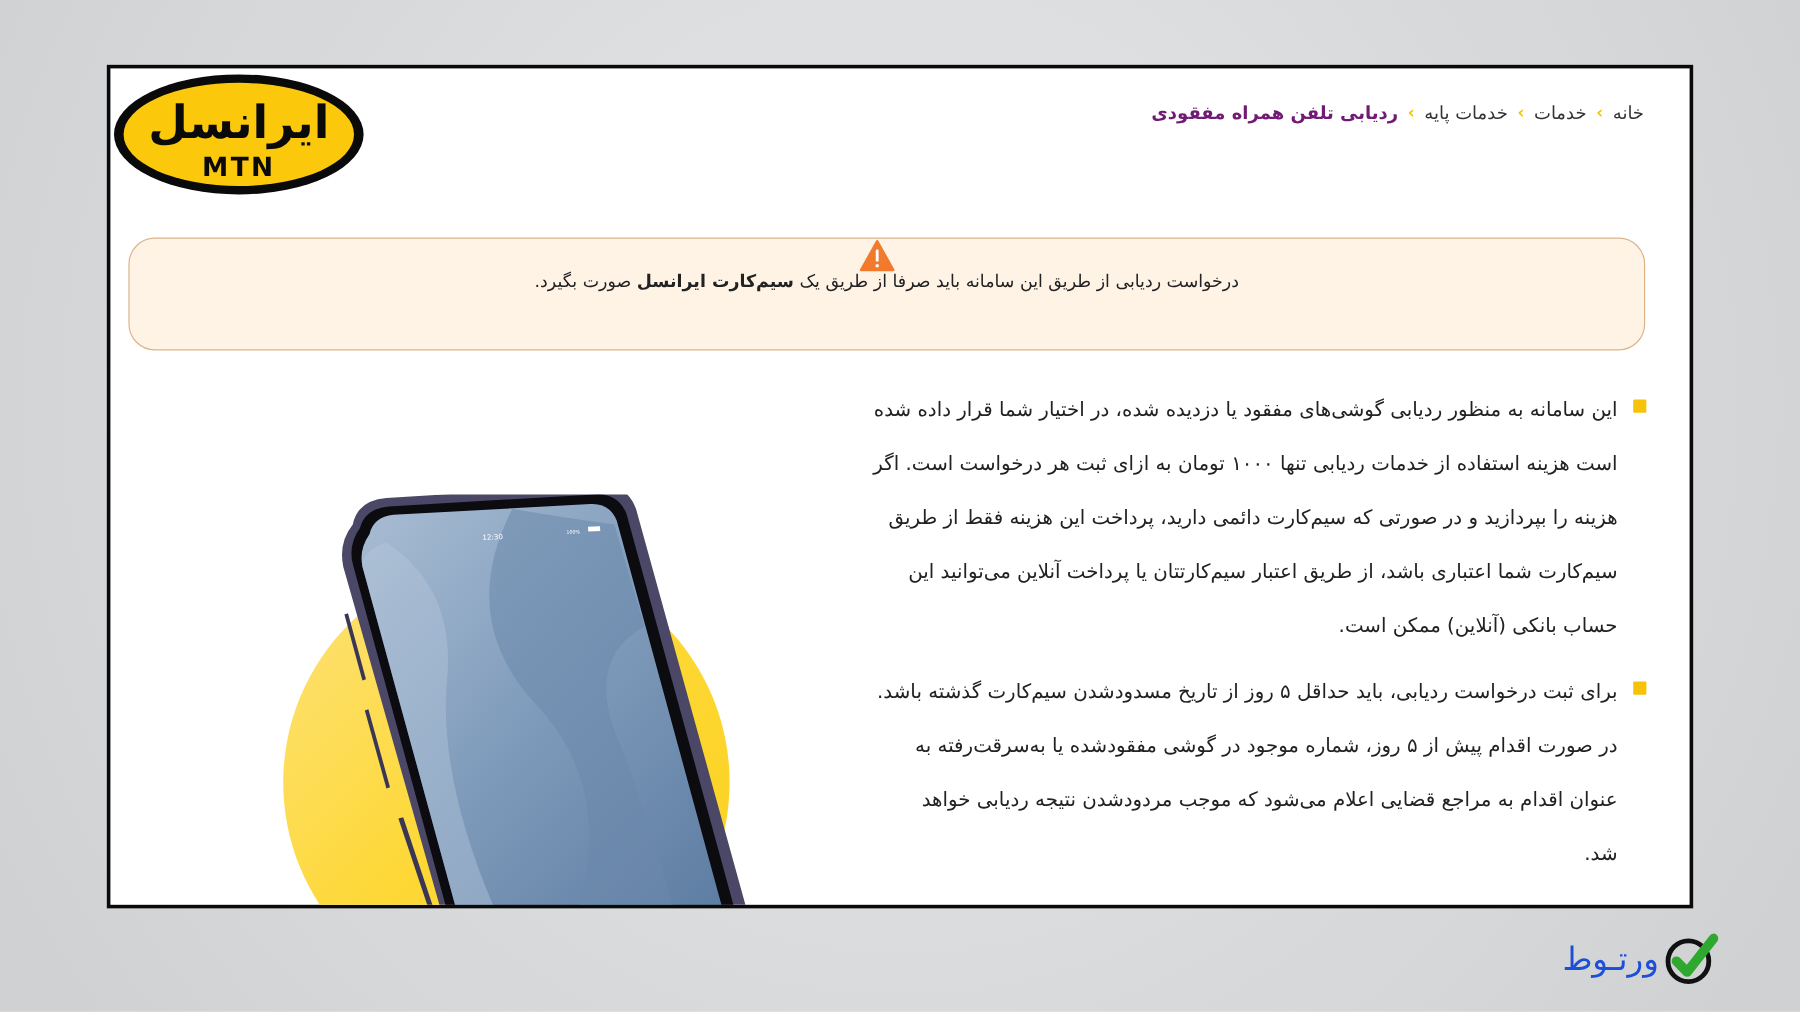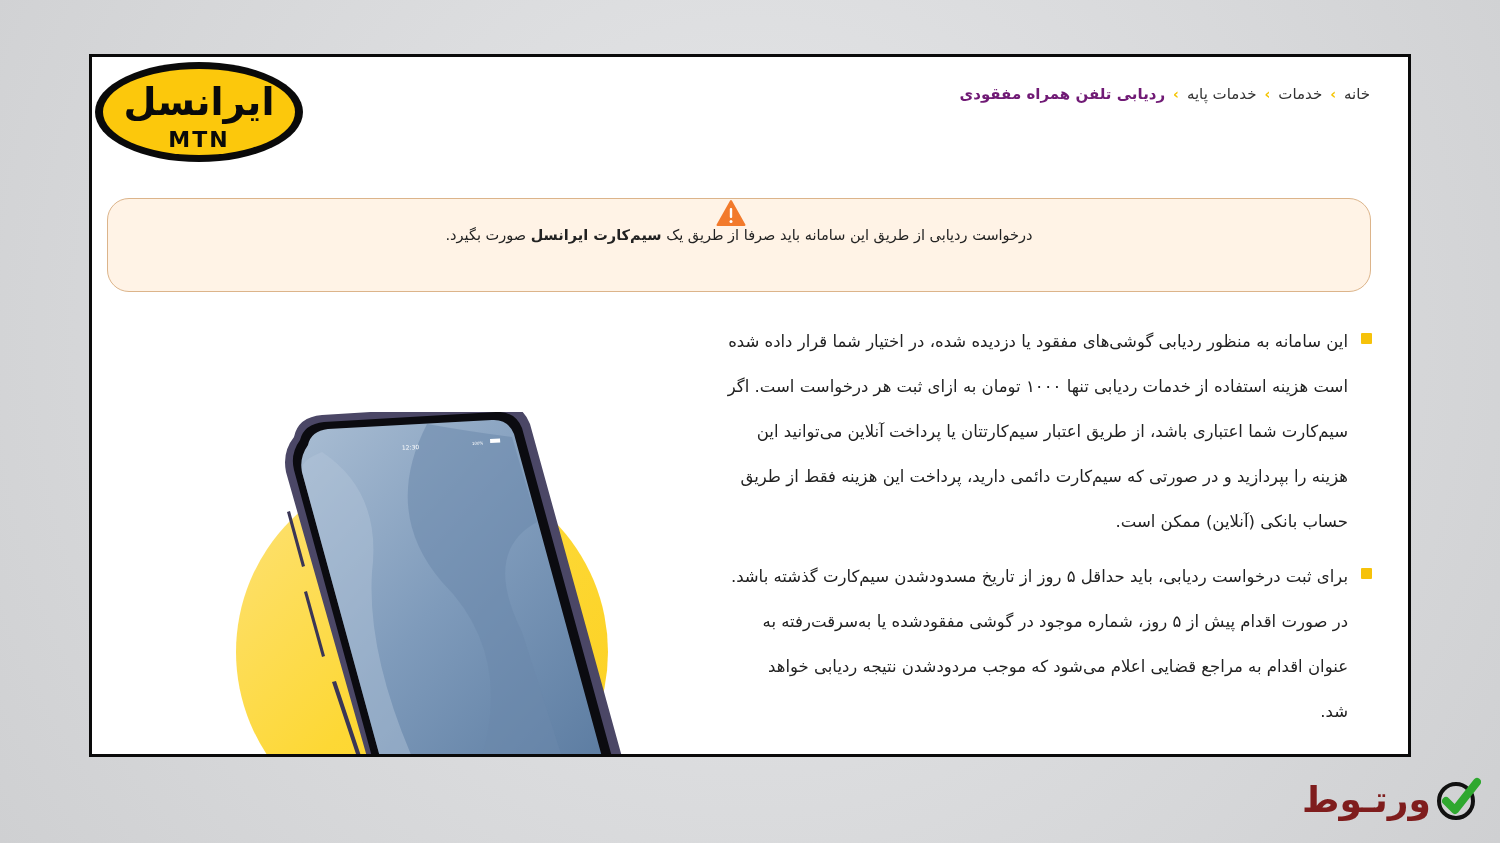--- a/index.html
+++ b/index.html
@@ -79,22 +79,22 @@
     <div class="text">
       <span>درخواست ردیابی از طریق این سامانه باید صرفا از طریق یک </span><b>سیم‌کارت ایرانسل</b><span> صورت بگیرد.</span>
     </div>
   </div>
 
   <div class="content">
     <div class="bullet-item">
       <span class="sq"></span>
       <div>این سامانه به منظور ردیابی گوشی‌های مفقود یا دزدیده شده، در اختیار شما قرار داده شده</div>
       <div>است هزینه استفاده از خدمات ردیابی تنها ۱۰۰۰ تومان به ازای ثبت هر درخواست است. اگر</div>
+      <div>هزینه را بپردازید و در صورتی که سیم‌کارت دائمی دارید، پرداخت این هزینه فقط از طریق</div>
       <div>سیم‌کارت شما اعتباری باشد، از طریق اعتبار سیم‌کارتتان یا پرداخت آنلاین می‌توانید این</div>
-      <div>هزینه را بپردازید و در صورتی که سیم‌کارت دائمی دارید، پرداخت این هزینه فقط از طریق</div>
       <div>حساب بانکی (آنلاین) ممکن است.</div>
     </div>
     <div class="bullet-item">
       <span class="sq"></span>
       <div>برای ثبت درخواست ردیابی، باید حداقل ۵ روز از تاریخ مسدودشدن سیم‌کارت گذشته باشد.</div>
       <div>در صورت اقدام پیش از ۵ روز، شماره موجود در گوشی مفقودشده یا به‌سرقت‌رفته به</div>
       <div>عنوان اقدام به مراجع قضایی اعلام می‌شود که موجب مردودشدن نتیجه ردیابی خواهد</div>
       <div>شد.</div>
     </div>
   </div>
@@ -129,18 +129,18 @@
         <path d="M105 100 L120 155 L123 154 L108 99 Z" fill="#3a3656"></path>
         <path d="M122 180 L140 245 L143 244 L125 179 Z" fill="#3a3656"></path>
         <path d="M150 270 L175 345 L179 344 L154 269 Z" fill="#3a3656"></path>
       </g>
     </g>
   </svg>
 
 </div>
 
 <div class="watermark">
-  <span style="font-size:36px; color:#7f1d1d; font-family:'DejaVu Sans', sans-serif; direction:rtl;font-weight:bold;">ورتـوط</span>
+  <span style="font-size:27px; color:#1d4ed8; font-family:'DejaVu Sans', sans-serif; direction:rtl;">ورتـوط</span>
   <svg width="46" height="46" viewBox="0 0 46 46">
     <circle cx="21" cy="25" r="17" fill="none" stroke="#111" stroke-width="4"></circle>
     <path d="M11 25 L20 34 L42 6" fill="none" stroke="#2fa82f" stroke-width="8" stroke-linecap="round" stroke-linejoin="round"></path>
   </svg>
 </div>
 
 </body></html>

